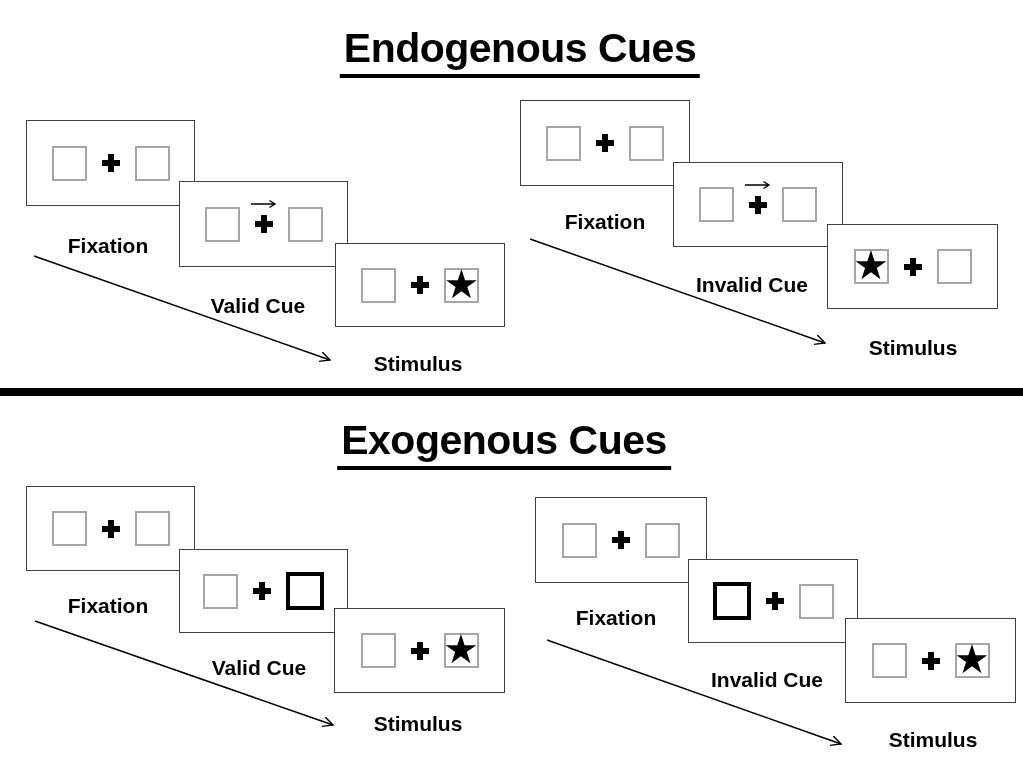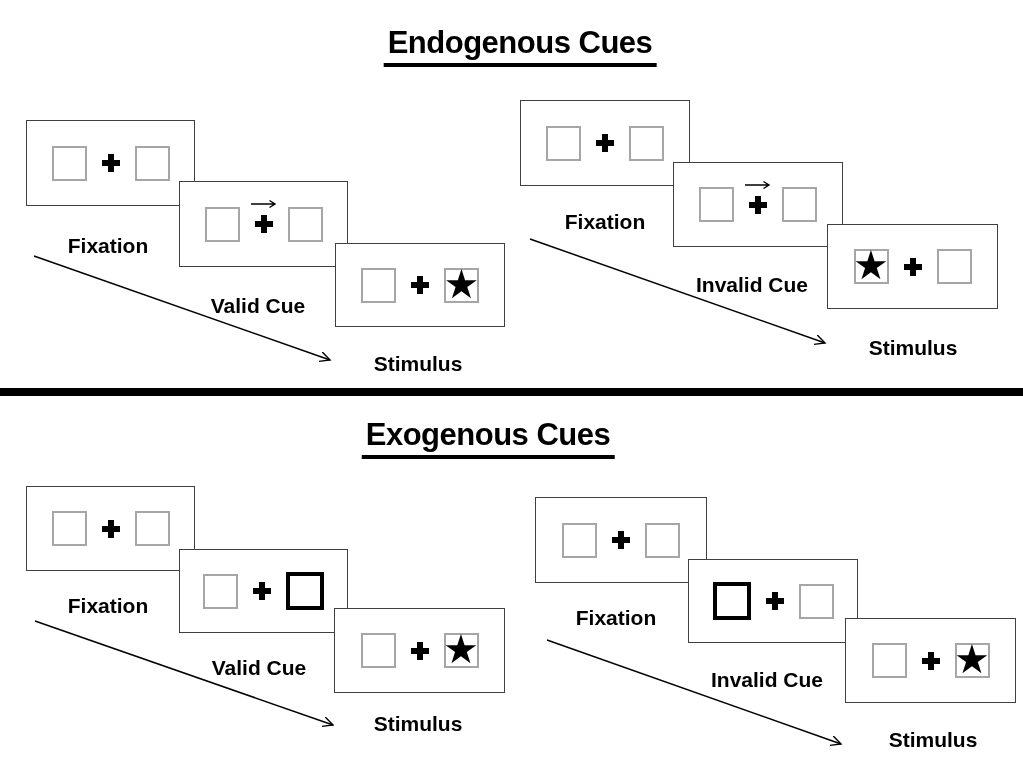--- a/index.html
+++ b/index.html
@@ -2,21 +2,21 @@
 <html><head>
 <meta charset="utf-8">
 <style>
   html,body{margin:0;padding:0;background:#fff;}
   #stage{
     position:relative;width:1023px;height:767px;background:#ffffff;
     font-family:"Liberation Sans",sans-serif;overflow:hidden;
   }
   .title{
     position:absolute;transform:translateX(-50%);
-    font-weight:bold;font-size:31px;letter-spacing:-0.5px;color:#000;
+    font-weight:bold;font-size:41px;letter-spacing:-0.5px;color:#000;
     border-bottom:4px solid #000;padding:0 4px 2px 4px;white-space:nowrap;
   }
   .divider{
     position:absolute;left:0;top:388px;width:1023px;height:8px;background:#000;
   }
   .panel{
     position:absolute;background:#fff;border:1px solid #404040;
     box-sizing:border-box;display:flex;align-items:center;justify-content:center;gap:15px;
   }
   .box{
@@ -50,21 +50,21 @@
         <path d="M0,0 L10,5 L0,10" fill="none" stroke="#000" stroke-width="1.4"></path>
       </marker>
     </defs>
     <line x1="34" y1="256" x2="330" y2="360" stroke="#000" stroke-width="1.5" marker-end="url(#ah)"></line>
     <line x1="530" y1="239" x2="825" y2="343" stroke="#000" stroke-width="1.5" marker-end="url(#ah)"></line>
     <line x1="35" y1="621" x2="333" y2="725" stroke="#000" stroke-width="1.5" marker-end="url(#ah)"></line>
     <line x1="547" y1="640" x2="841" y2="744" stroke="#000" stroke-width="1.5" marker-end="url(#ah)"></line>
   </svg>
 
   <div class="title" style="left:520px;top:25px;">Endogenous Cues</div>
-  <div class="title" style="left:488px;top:417px;">Exogenous Cues</div>
+  <div class="title" style="left:504px;top:417px;">Exogenous Cues</div>
 
   <div class="divider"></div>
 
   <div class="panel" style="left:26px;top:120px;width:169px;height:86px;">
     <div class="box"></div>
     <div class="plus-wrap">
         <span class="plus"></span>
       </div>
     <div class="box"></div>
   </div>

